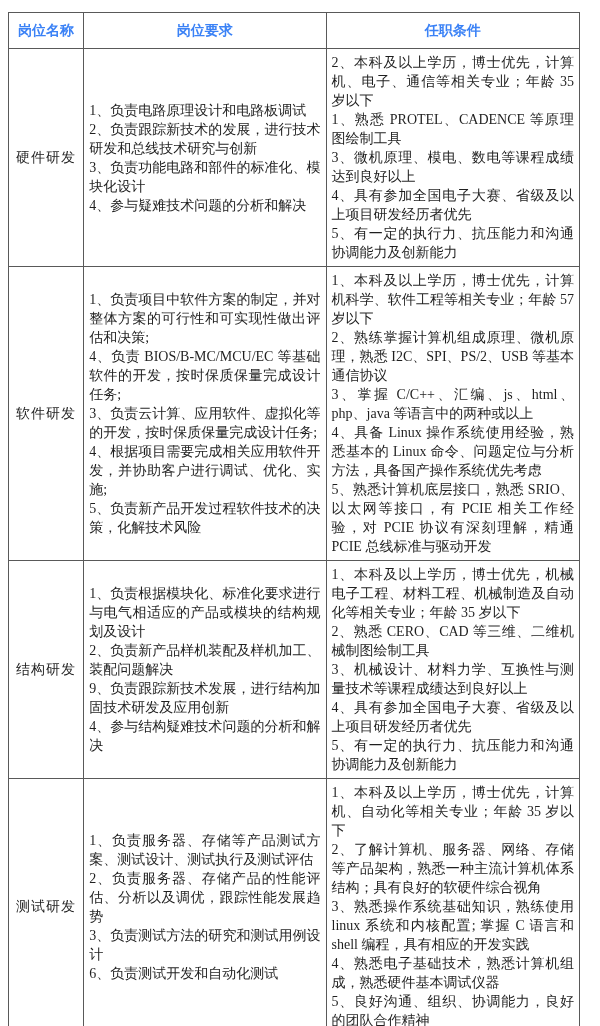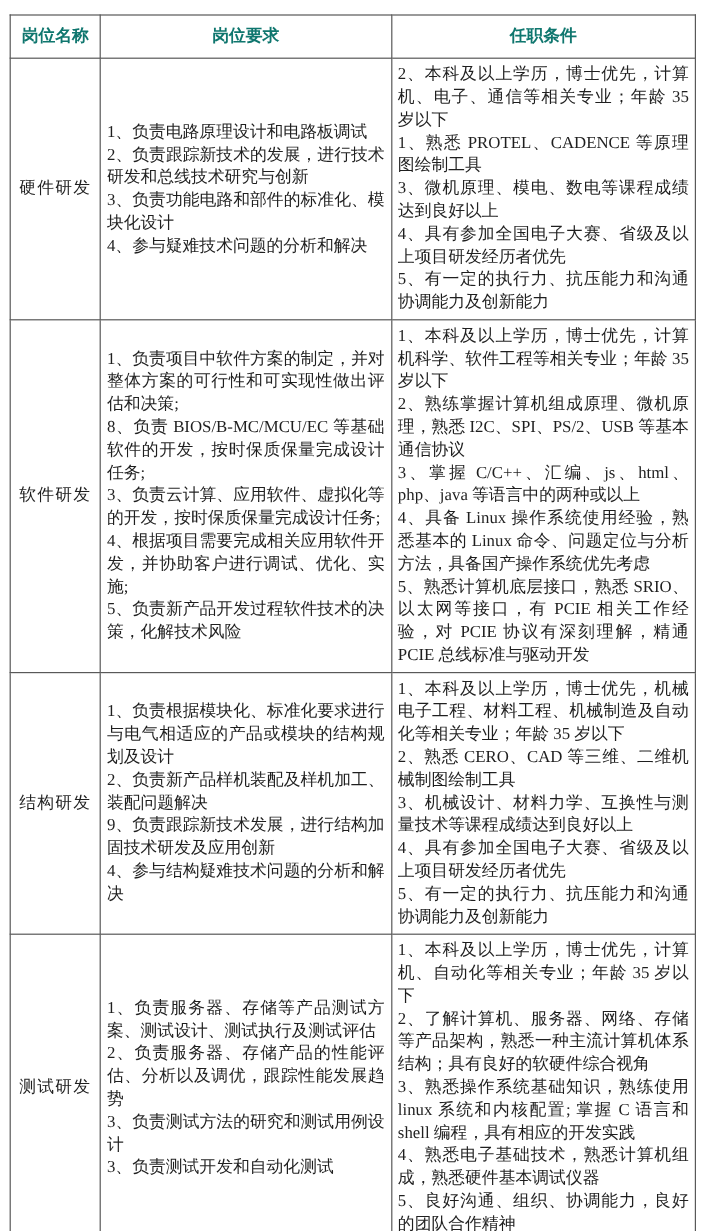--- a/index.html
+++ b/index.html
@@ -28,21 +28,21 @@
     border: 1px solid #595959;
     font-size: 14px;
     line-height: 19px;
     padding: 3px 5px;
     box-sizing: border-box;
   }
   .job-table th {
     font-weight: bold;
     text-align: center;
     padding: 8px 4px;
-    color: #0f766e;
+    color: #3b82f6;
   }
   td.cell-position {
     text-align: center;
     vertical-align: middle;
     letter-spacing: 1px;
   }
   td.cell-requirements,
   td.cell-qualifications {
     vertical-align: middle;
     text-align: justify;
@@ -83,27 +83,27 @@
             <div class="item">1、熟悉 PROTEL、CADENCE 等原理图绘制工具</div>
             <div class="item">3、微机原理、模电、数电等课程成绩达到良好以上</div>
             <div class="item">4、具有参加全国电子大赛、省级及以上项目研发经历者优先</div>
             <div class="item">5、有一定的执行力、抗压能力和沟通协调能力及创新能力</div>
           </td>
         </tr>
         <tr>
           <td class="cell-position">软件研发</td>
           <td class="cell-requirements">
             <div class="item">1、负责项目中软件方案的制定，并对整体方案的可行性和可实现性做出评估和决策;</div>
-            <div class="item">8、负责 BIOS/B-MC/MCU/EC 等基础软件的开发，按时保质保量完成设计任务;</div>
+            <div class="item">4、负责 BIOS/B-MC/MCU/EC 等基础软件的开发，按时保质保量完成设计任务;</div>
             <div class="item">3、负责云计算、应用软件、虚拟化等的开发，按时保质保量完成设计任务;</div>
             <div class="item">4、根据项目需要完成相关应用软件开发，并协助客户进行调试、优化、实施;</div>
             <div class="item">5、负责新产品开发过程软件技术的决策，化解技术风险</div>
           </td>
           <td class="cell-qualifications">
-            <div class="item">1、本科及以上学历，博士优先，计算机科学、软件工程等相关专业；年龄 35 岁以下</div>
+            <div class="item">1、本科及以上学历，博士优先，计算机科学、软件工程等相关专业；年龄 57 岁以下</div>
             <div class="item">2、熟练掌握计算机组成原理、微机原理，熟悉 I2C、SPI、PS/2、USB 等基本通信协议</div>
             <div class="item">3、掌握 C/C++、汇编、js、html、php、java 等语言中的两种或以上</div>
             <div class="item">4、具备 Linux 操作系统使用经验，熟悉基本的 Linux 命令、问题定位与分析方法，具备国产操作系统优先考虑</div>
             <div class="item">5、熟悉计算机底层接口，熟悉 SRIO、以太网等接口，有 PCIE 相关工作经验，对 PCIE 协议有深刻理解，精通 PCIE 总线标准与驱动开发</div>
           </td>
         </tr>
         <tr>
           <td class="cell-position">结构研发</td>
           <td class="cell-requirements">
             <div class="item">1、负责根据模块化、标准化要求进行与电气相适应的产品或模块的结构规划及设计</div>
@@ -118,21 +118,21 @@
             <div class="item">4、具有参加全国电子大赛、省级及以上项目研发经历者优先</div>
             <div class="item">5、有一定的执行力、抗压能力和沟通协调能力及创新能力</div>
           </td>
         </tr>
         <tr>
           <td class="cell-position">测试研发</td>
           <td class="cell-requirements">
             <div class="item">1、负责服务器、存储等产品测试方案、测试设计、测试执行及测试评估</div>
             <div class="item">2、负责服务器、存储产品的性能评估、分析以及调优，跟踪性能发展趋势</div>
             <div class="item">3、负责测试方法的研究和测试用例设计</div>
-            <div class="item">3、负责测试开发和自动化测试</div>
+            <div class="item">6、负责测试开发和自动化测试</div>
           </td>
           <td class="cell-qualifications">
             <div class="item">1、本科及以上学历，博士优先，计算机、自动化等相关专业；年龄 35 岁以下</div>
             <div class="item">2、了解计算机、服务器、网络、存储等产品架构，熟悉一种主流计算机体系结构；具有良好的软硬件综合视角</div>
             <div class="item">3、熟悉操作系统基础知识，熟练使用 linux 系统和内核配置; 掌握 C 语言和 shell 编程，具有相应的开发实践</div>
             <div class="item">4、熟悉电子基础技术，熟悉计算机组成，熟悉硬件基本调试仪器</div>
             <div class="item">5、良好沟通、组织、协调能力，良好的团队合作精神</div>
           </td>
         </tr>
       </tbody>

